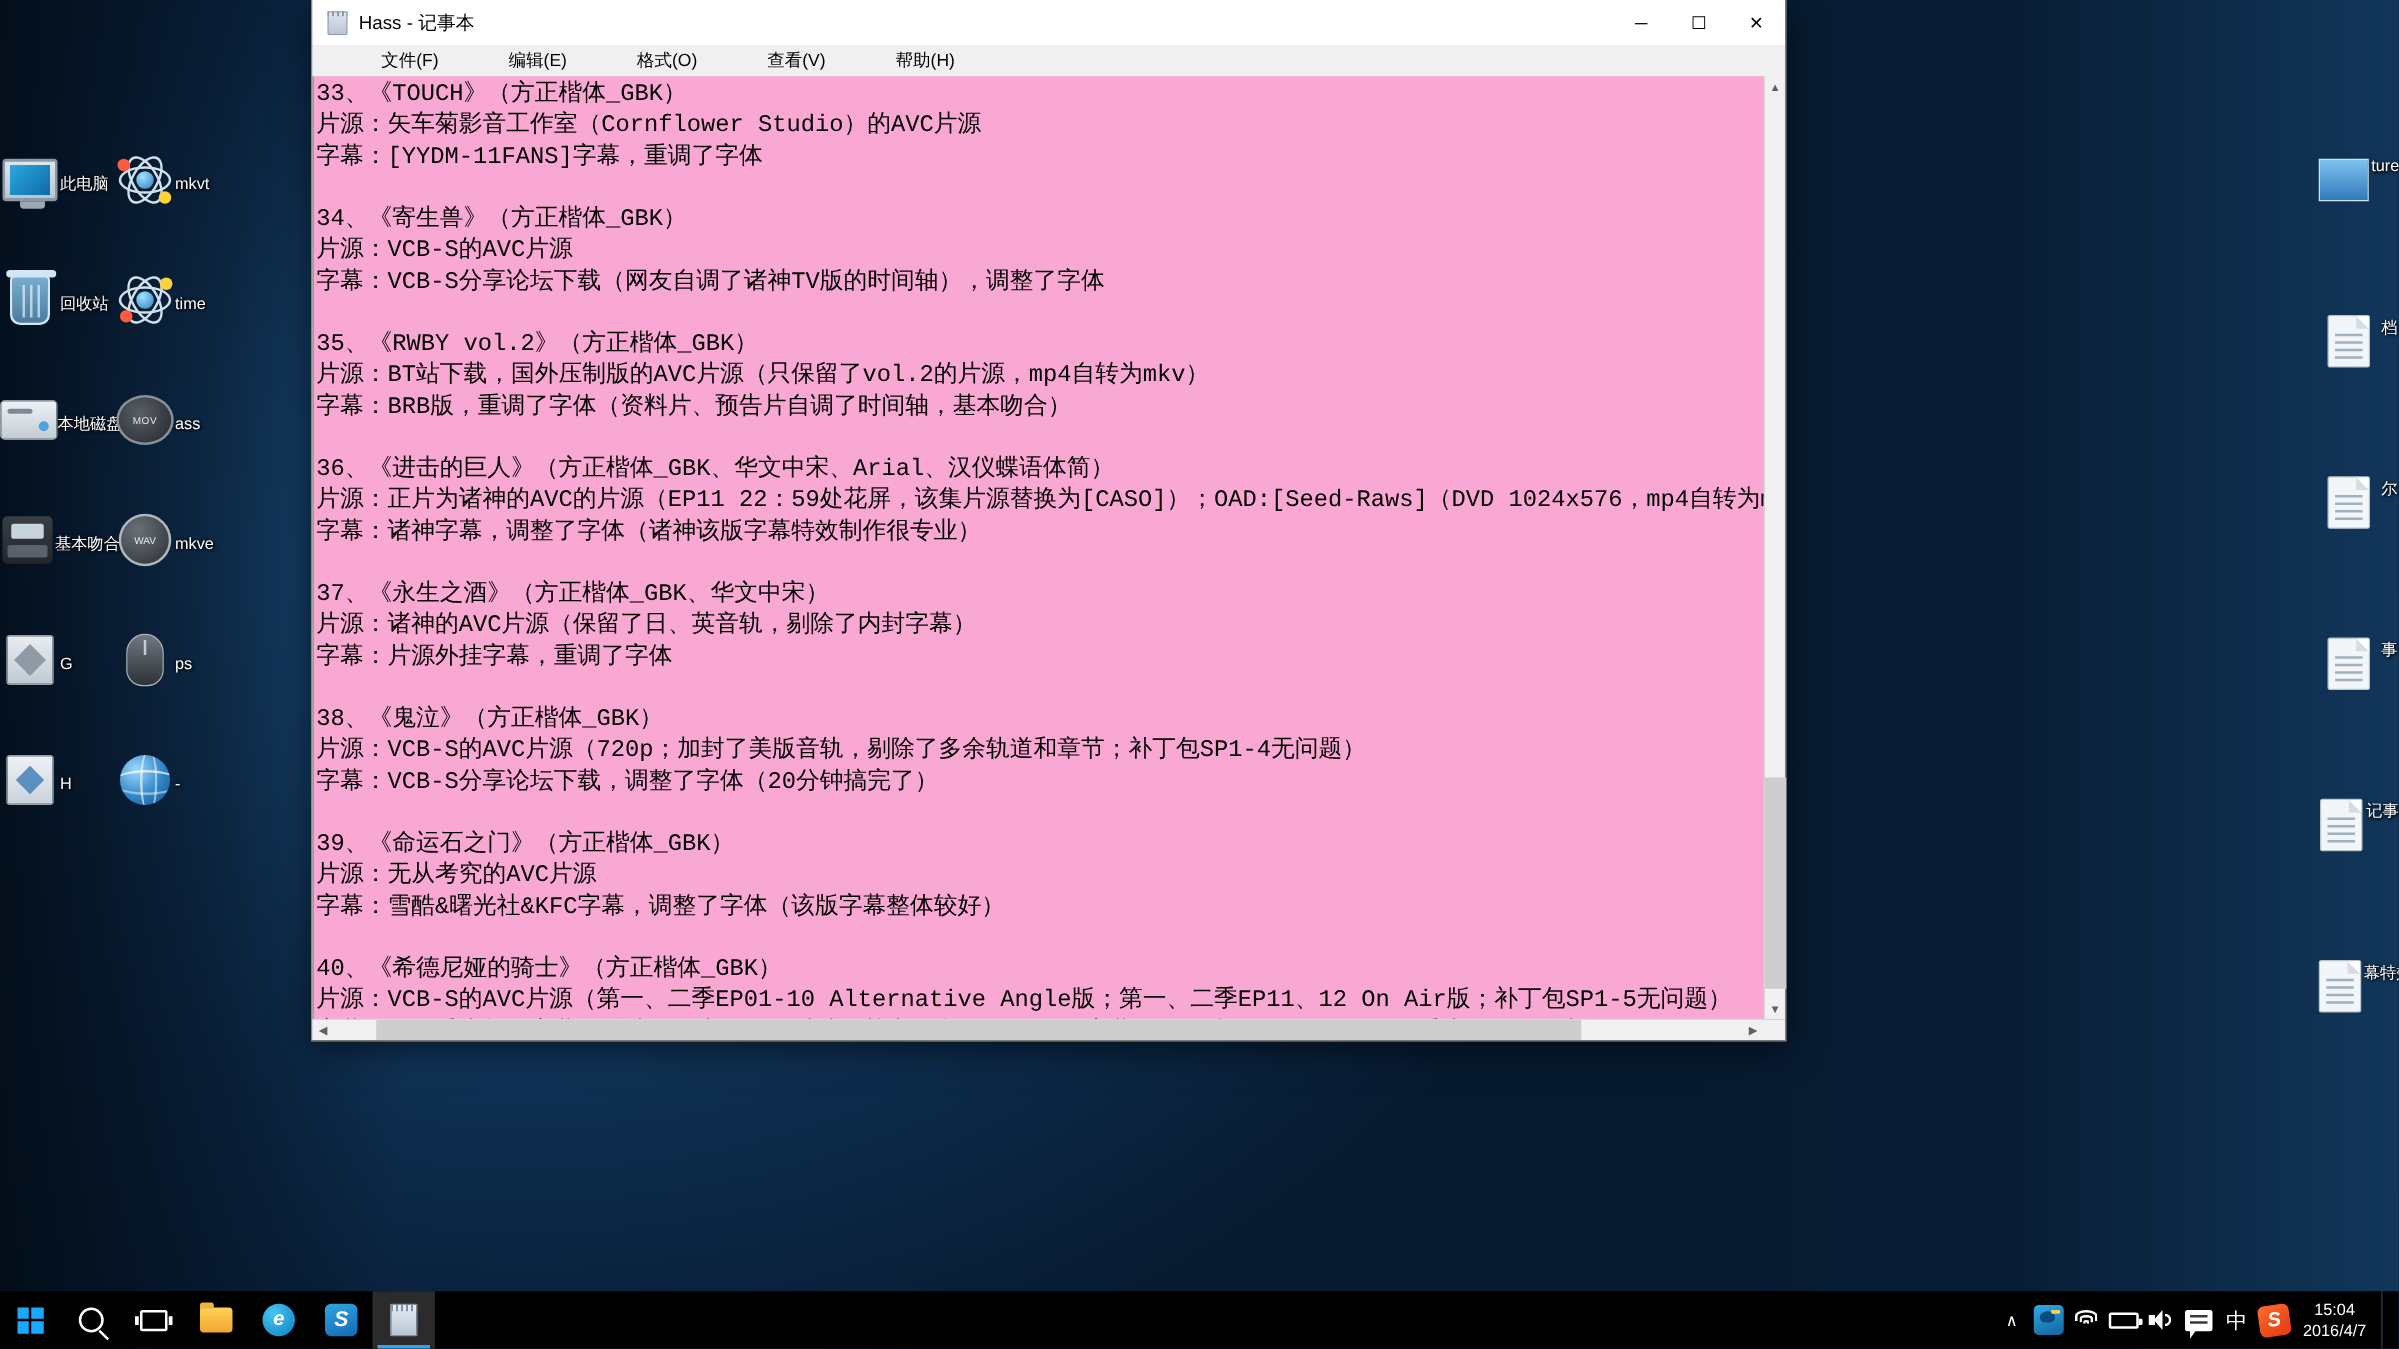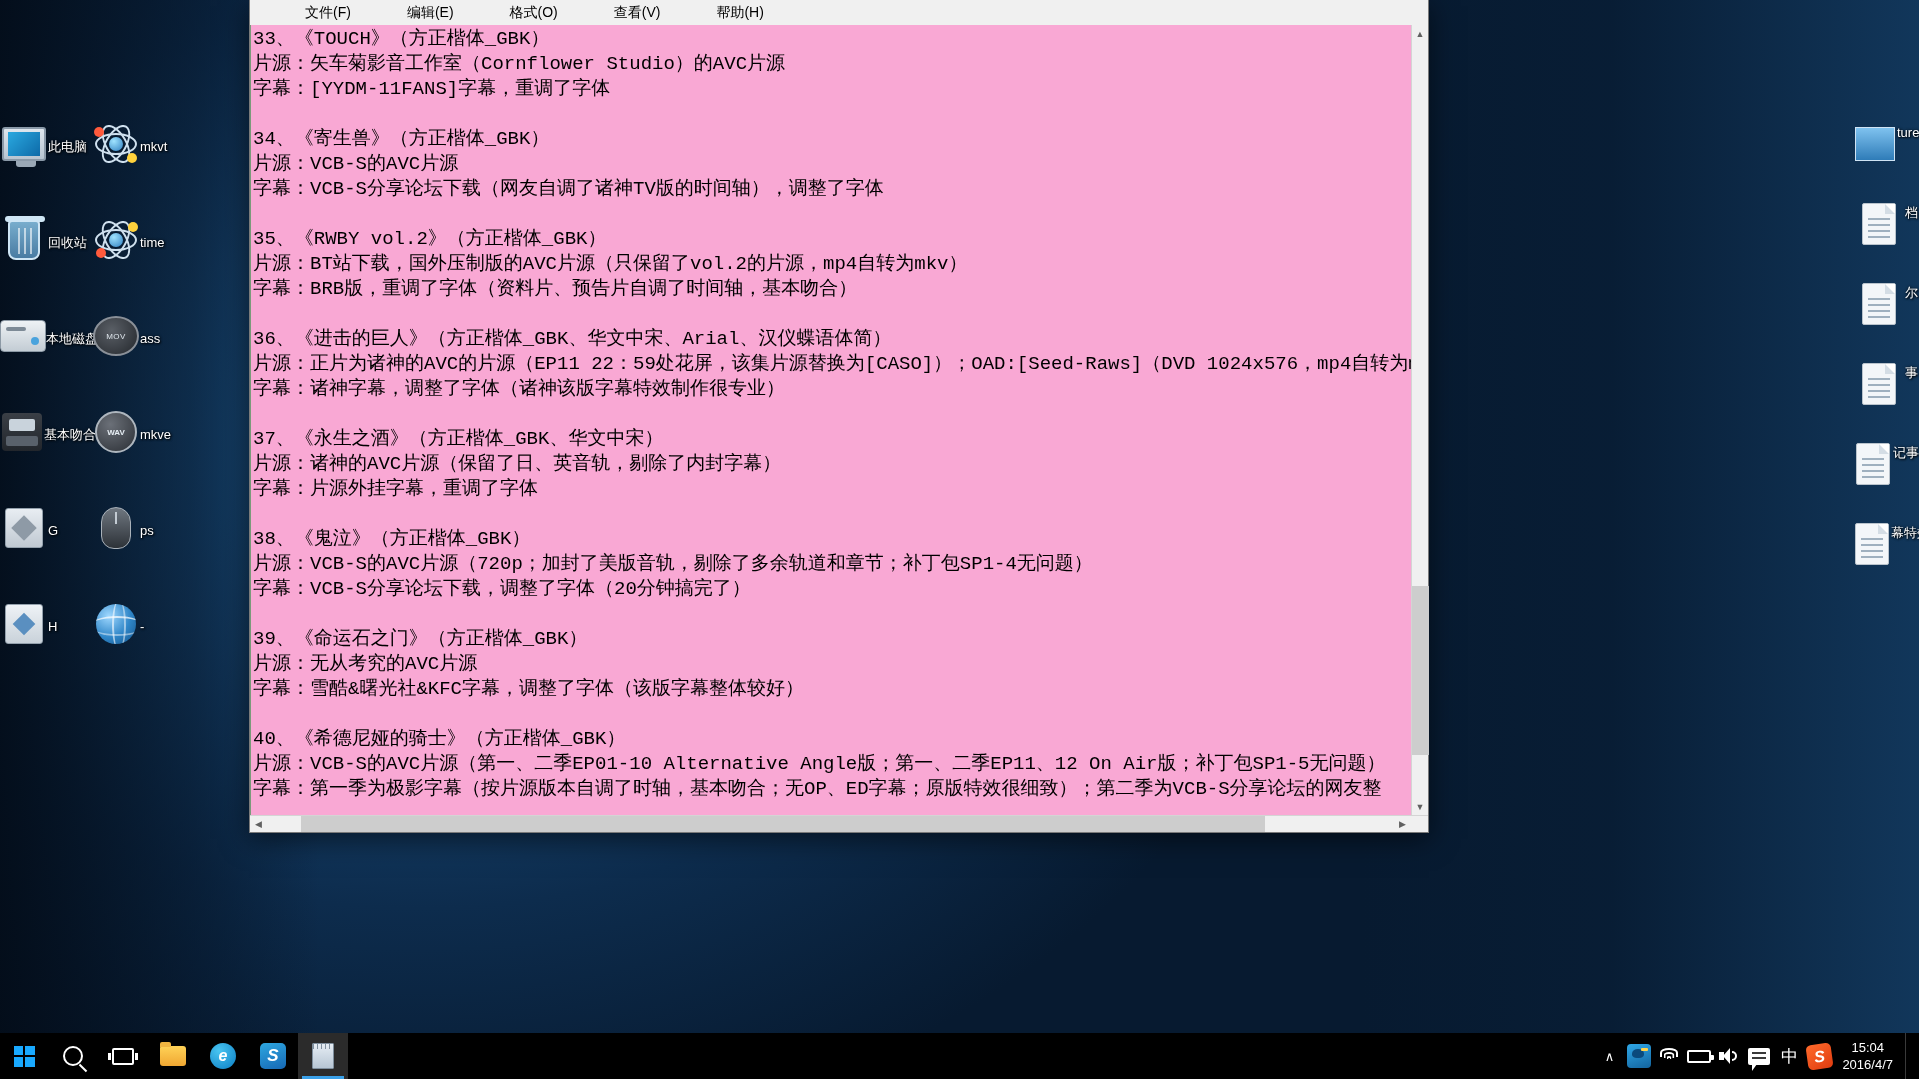--- a/index.html
+++ b/index.html
@@ -84,34 +84,34 @@
   .art-atom .core{position:absolute;left:50%;top:50%;width:14px;height:14px;margin:-7px 0 0 -7px;border-radius:50%;background:radial-gradient(circle at 35% 30%,#9fe3ff,#2f7fc0);}
   .art-atom .ring{position:absolute;left:2px;top:12px;width:42px;height:22px;border:2px solid #cfe0ee;border-radius:50%;}
   .art-atom .r2{transform:rotate(60deg);}
   .art-atom .r3{transform:rotate(-60deg);}
   .art-atom .dot{position:absolute;width:10px;height:10px;border-radius:50%;}
 
   .art-film { width:46px;height:40px;border-radius:50%;background:radial-gradient(circle at 40% 35%,#5a5f66,#23272c);border:2px solid #8a9098;position:relative;display:flex;align-items:center;justify-content:center;}
   .art-film span{color:#dfe6ec;font-size:8px;font-weight:normal;letter-spacing:.5px;}
 
   .art-clock { width:42px;height:42px;border-radius:50%;background:radial-gradient(circle at 35% 30%,#6b7078,#2b2f35);border:2px solid #aeb6be;position:relative;display:flex;align-items:center;justify-content:center;}
-  .art-clock span{color:#e6edf3;font-size:8px;font-weight:bold;}
+  .art-clock span{color:#e6edf3;font-size:8px;font-weight:normal;}
 
   .art-mouse { width:30px;height:42px;border-radius:15px 15px 13px 13px;background:linear-gradient(180deg,#6f7780,#2d3238);border:1px solid #aab2ba;position:relative;}
   .art-mouse::before{content:"";position:absolute;left:50%;top:4px;margin-left:-1px;width:2px;height:12px;background:#c3cbd3;}
 
   .art-gbox { width:38px;height:40px;background:linear-gradient(180deg,#e8edf2,#c0c9d2);border:1px solid #93a0ac;border-radius:3px;position:relative;}
   .art-gbox::after{content:"";position:absolute;left:50%;top:50%;width:18px;height:18px;margin:-9px 0 0 -9px;background:#8e9aa6;transform:rotate(45deg);}
 
   .art-hbox { width:38px;height:40px;background:linear-gradient(180deg,#eef2f6,#c9d2da);border:1px solid #93a0ac;border-radius:3px;position:relative;}
   .art-hbox::after{content:"";position:absolute;left:50%;top:50%;width:16px;height:16px;margin:-8px 0 0 -8px;background:#5a8fc0;transform:rotate(45deg);}
 
   
   #right-icons { position:absolute; right:0; top:120px; width:64px; z-index:2;
-                 display:flex; flex-direction:column; gap:32px; align-items:flex-start; }
+                 display:flex; flex-direction:column; gap:81px; align-items:flex-start; }
   #right-icons .dicon { width:64px; align-items:flex-start; }
   #right-icons .dlabel { font-size:13px; text-align:left; padding-left:2px;}
 
   
   #notepad {
     position: absolute; left: 249px; top: 0px;
     width: 1180px; height: 833px;
     background: #f0f0f0;
     border: 1px solid #7a7a7a;
     border-top: none;
@@ -375,20 +375,32 @@
   <div class="dicon">
     <div class="glyph">
         <div class="art-doc"></div>
       </div>
     <div class="dlabel">幕特效</div>
   </div>
 </div>
 
 <div id="notepad">
 
+  <div id="np-titlebar">
+    <div id="np-title-left">
+      <span class="np-appicon">
+        <span class="pad"></span>
+          <span class="rings"></span>
+      </span>
+      <span id="np-title-text">Hass - 记事本</span>
+    </div>
+    <div class="win-btn">─</div>
+    <div class="win-btn">☐</div>
+    <div class="win-btn close">✕</div>
+  </div>
 
   <div id="np-menubar">
     <div class="menu-item">文件(F)</div>
     <div class="menu-item">编辑(E)</div>
     <div class="menu-item">格式(O)</div>
     <div class="menu-item">查看(V)</div>
     <div class="menu-item">帮助(H)</div>
   </div>
 
   <div id="np-body">

